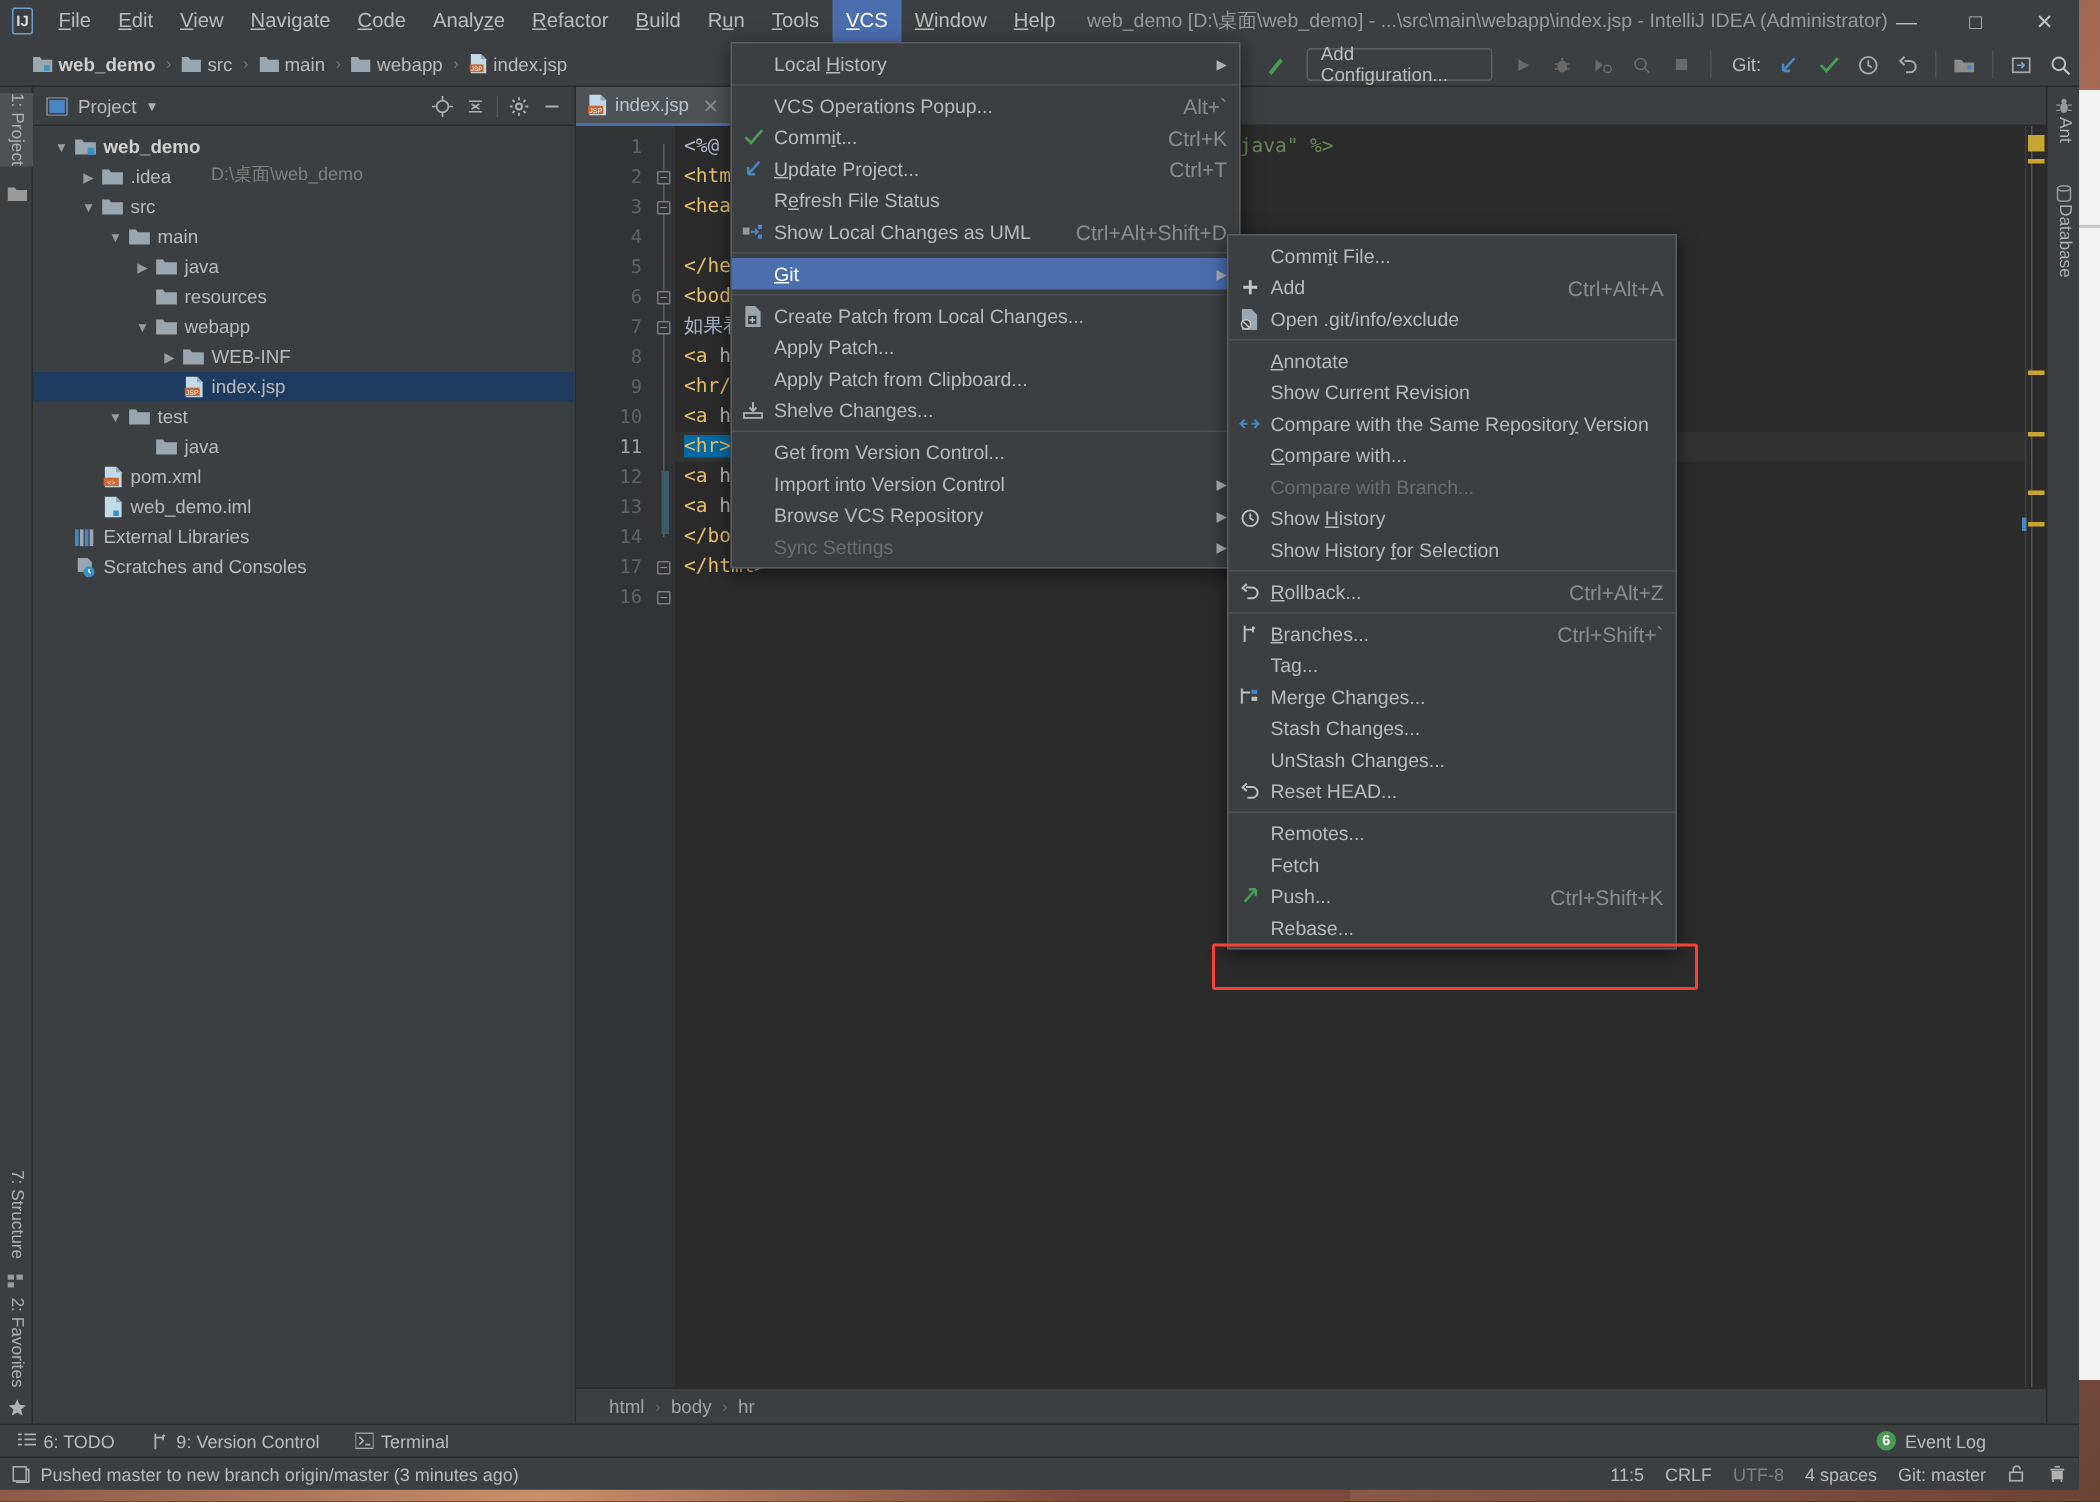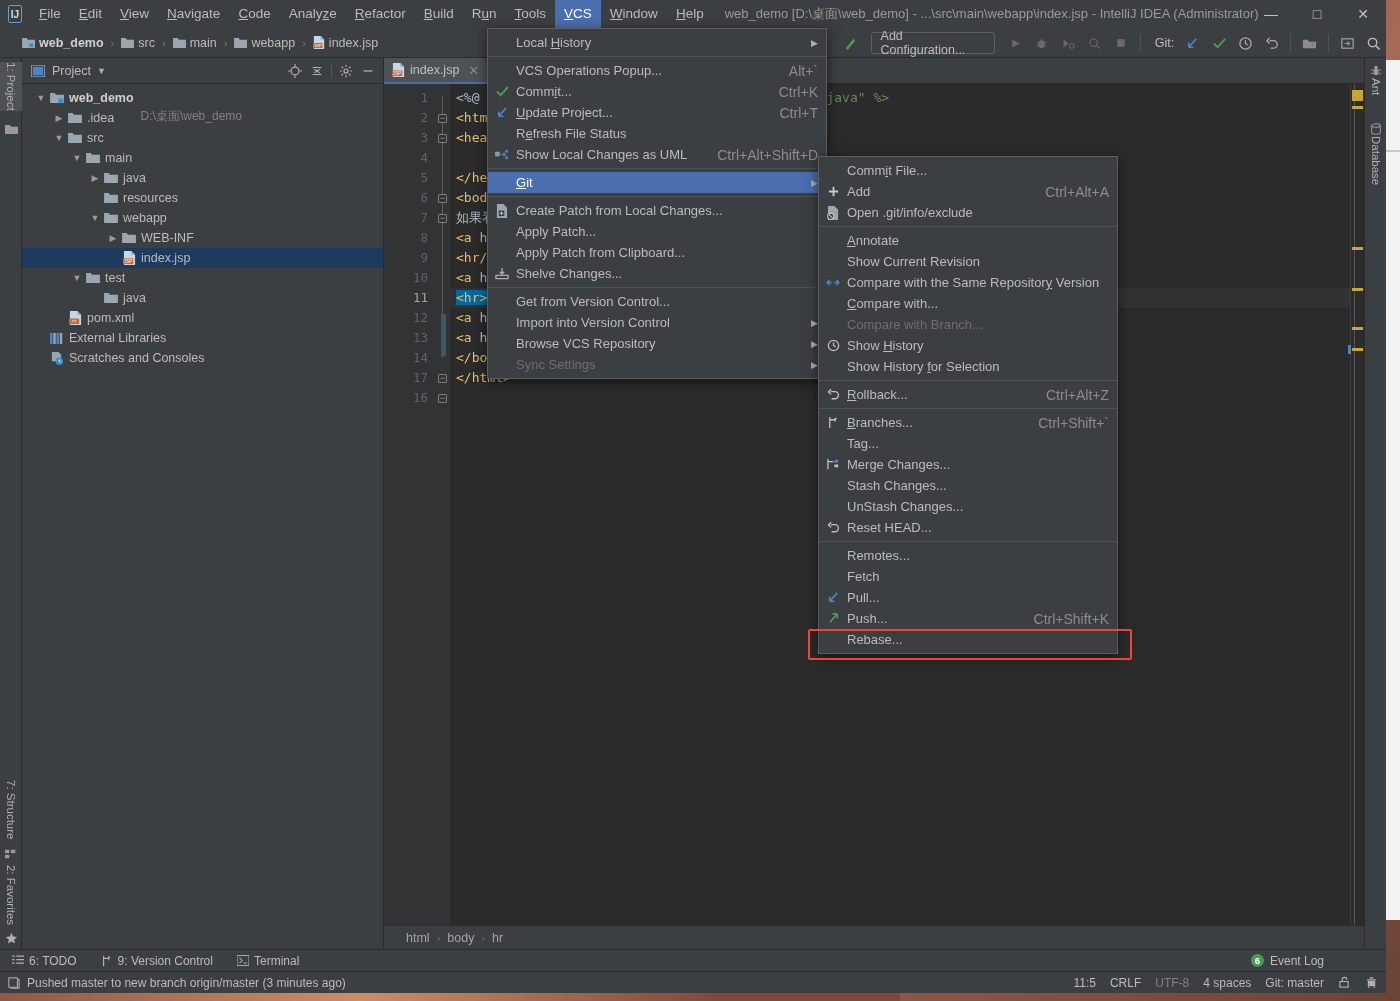--- a/index.html
+++ b/index.html
@@ -504,20 +504,32 @@
               <svg width="13" height="14" viewBox="0 0 14 15">
                 <path d="M1 0h8l4 4v11H1z" fill="#c3d9e8"></path>
                 <path d="M9 0l4 4H9z" fill="#8fa9bb"></path>
                 <rect x="0" y="8" width="11" height="6" fill="#cc6633"></rect>
                 <text x="5.5" y="13" font-size="5" fill="#fff" text-anchor="middle" font-family="sans-serif">&lt;&gt;</text>
               </svg>
             </span>
             <span class="tlabel">pom.xml</span>
           </div>
           <div class="trow">
+            <span style="display:inline-block;width:30px"></span>
+            <span class="tw"></span>
+            <span class="ticon">
+              <svg width="13" height="14" viewBox="0 0 14 15">
+                <path d="M1 0h8l4 4v11H1z" fill="#c3d9e8"></path>
+                <path d="M9 0l4 4H9z" fill="#8fa9bb"></path>
+                <rect x="7" y="10" width="4" height="4" fill="#3592c4"></rect>
+              </svg>
+            </span>
+            <span class="tlabel">web_demo.iml</span>
+          </div>
+          <div class="trow">
             <span style="display:inline-block;width:12px"></span>
             <span class="tw"></span>
             <span class="ticon">
               <svg width="14" height="13" viewBox="0 0 15 14">
                 <rect x="0" y="1" width="2.6" height="12" fill="#4b86c4"></rect>
                 <rect x="3.5" y="1" width="2.6" height="12" fill="#9aa7b0"></rect>
                 <rect x="7" y="1" width="2.6" height="12" fill="#4b86c4"></rect>
                 <rect x="10.5" y="1" width="2.6" height="12" fill="#9aa7b0"></rect>
               </svg>
             </span>
@@ -943,28 +955,20 @@
       <span class="micon"></span>
       <span class="mlabel">Remotes...</span>
     </div>
     <div class="mrow">
       <span class="micon"></span>
       <span class="mlabel">Fetch</span>
     </div>
     <div class="mrow">
       <span class="micon">
         <svg width="13" height="13" viewBox="0 0 14 14">
-          <path d="M11 2L3 11M3 11h5M3 11V6" stroke="#4b86c4" stroke-width="1.8" fill="none"></path>
-        </svg>
-      </span>
-      <span class="mlabel">Pull...</span>
-    </div>
-    <div class="mrow">
-      <span class="micon">
-        <svg width="13" height="13" viewBox="0 0 14 14">
           <path d="M3 11L11 2M11 2H6M11 2v5" stroke="#499c54" stroke-width="1.8" fill="none"></path>
         </svg>
       </span>
       <span class="mlabel">Push...</span>
       <span class="mkey">Ctrl+Shift+K</span>
     </div>
     <div class="mrow">
       <span class="micon"></span>
       <span class="mlabel">Rebase...</span>
     </div>

